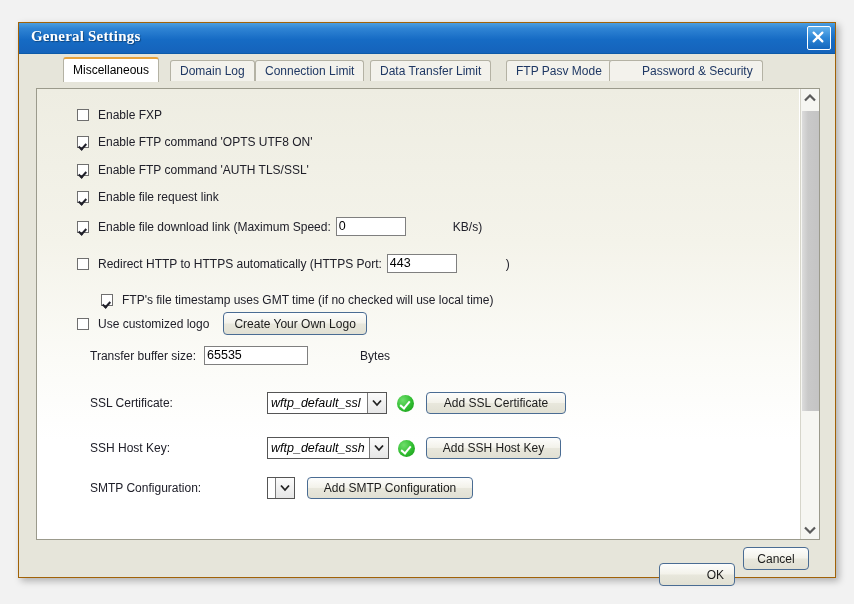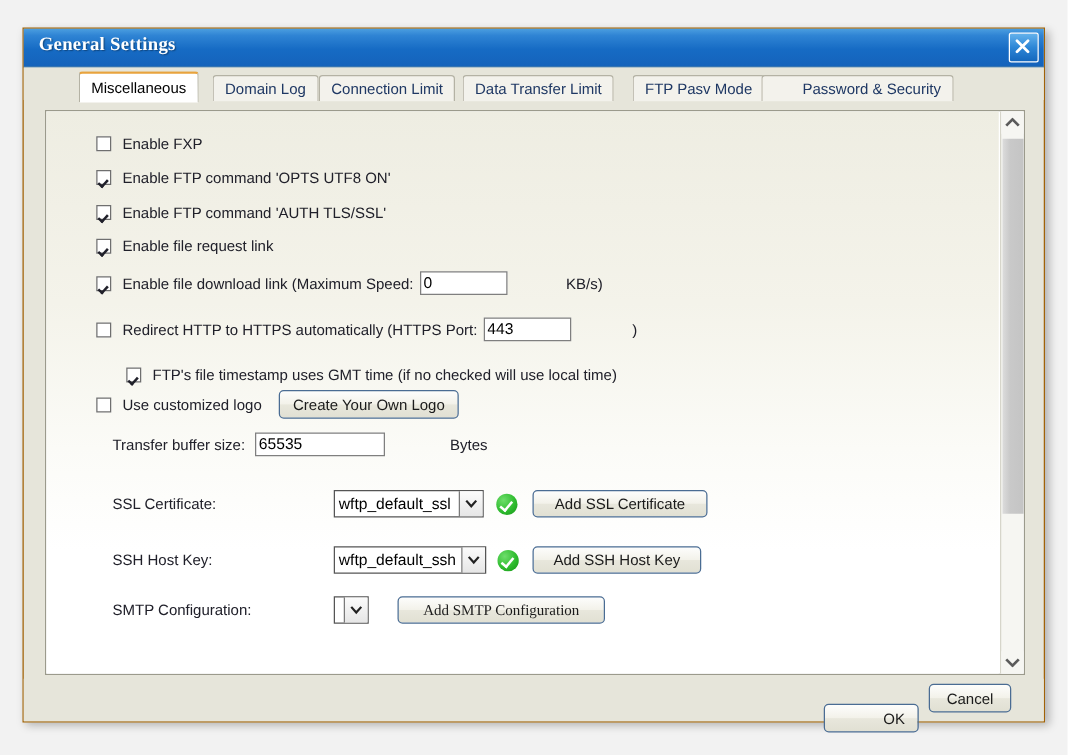--- a/index.html
+++ b/index.html
@@ -151,20 +151,21 @@
   }
 
   .sel{
     position:relative;
     height:22px;
     border:1px solid #555;
     background:#ffffff;
     box-sizing:border-box;
     display:flex;align-items:center;
     cursor:pointer;
+    font-style:italic;
   }
   .sel .sel-val{
     padding-left:3px;font-size:12.5px;color:#000;
     overflow:hidden;white-space:nowrap;flex:1 1 auto;
   }
   .sel .sel-arrow{
     width:18px;height:20px;flex:0 0 auto;
     border-left:1px solid #7a7a7a;
     background:linear-gradient(to bottom,#fbfbfb,#e6e6e6);
     position:relative;
@@ -301,21 +302,21 @@
       <div class="row" style="left:13px;top:388px;">
         <span class="lbl" style="width:177px;display:inline-block;">SMTP Configuration:</span>
         <div class="sel" style="width:28px;">
           <span class="sel-val" style="padding:0;"></span>
           <span class="sel-arrow">
             <svg width="10" height="8" viewBox="0 0 10 8">
                 <path d="M1 1.5 L5 6 L9 1.5" fill="none" stroke="#222" stroke-width="1.8"></path>
               </svg>
           </span>
         </div>
-        <button class="btn" style="margin-left:23px;width:166px;font-family:Liberation Serif, serif;">Add SMTP Configuration</button>
+        <button class="btn" style="margin-left:12px;width:166px;">Add SMTP Configuration</button>
       </div>
 
     </div>
 
     <div id="scrollbar">
       <div class="sb-arrow up">
         <svg width="12" height="8" viewBox="0 0 12 8">
           <path d="M1 6.5 L6 1.5 L11 6.5" fill="none" stroke="#5b5b5b" stroke-width="2.2"></path>
         </svg>
       </div>

